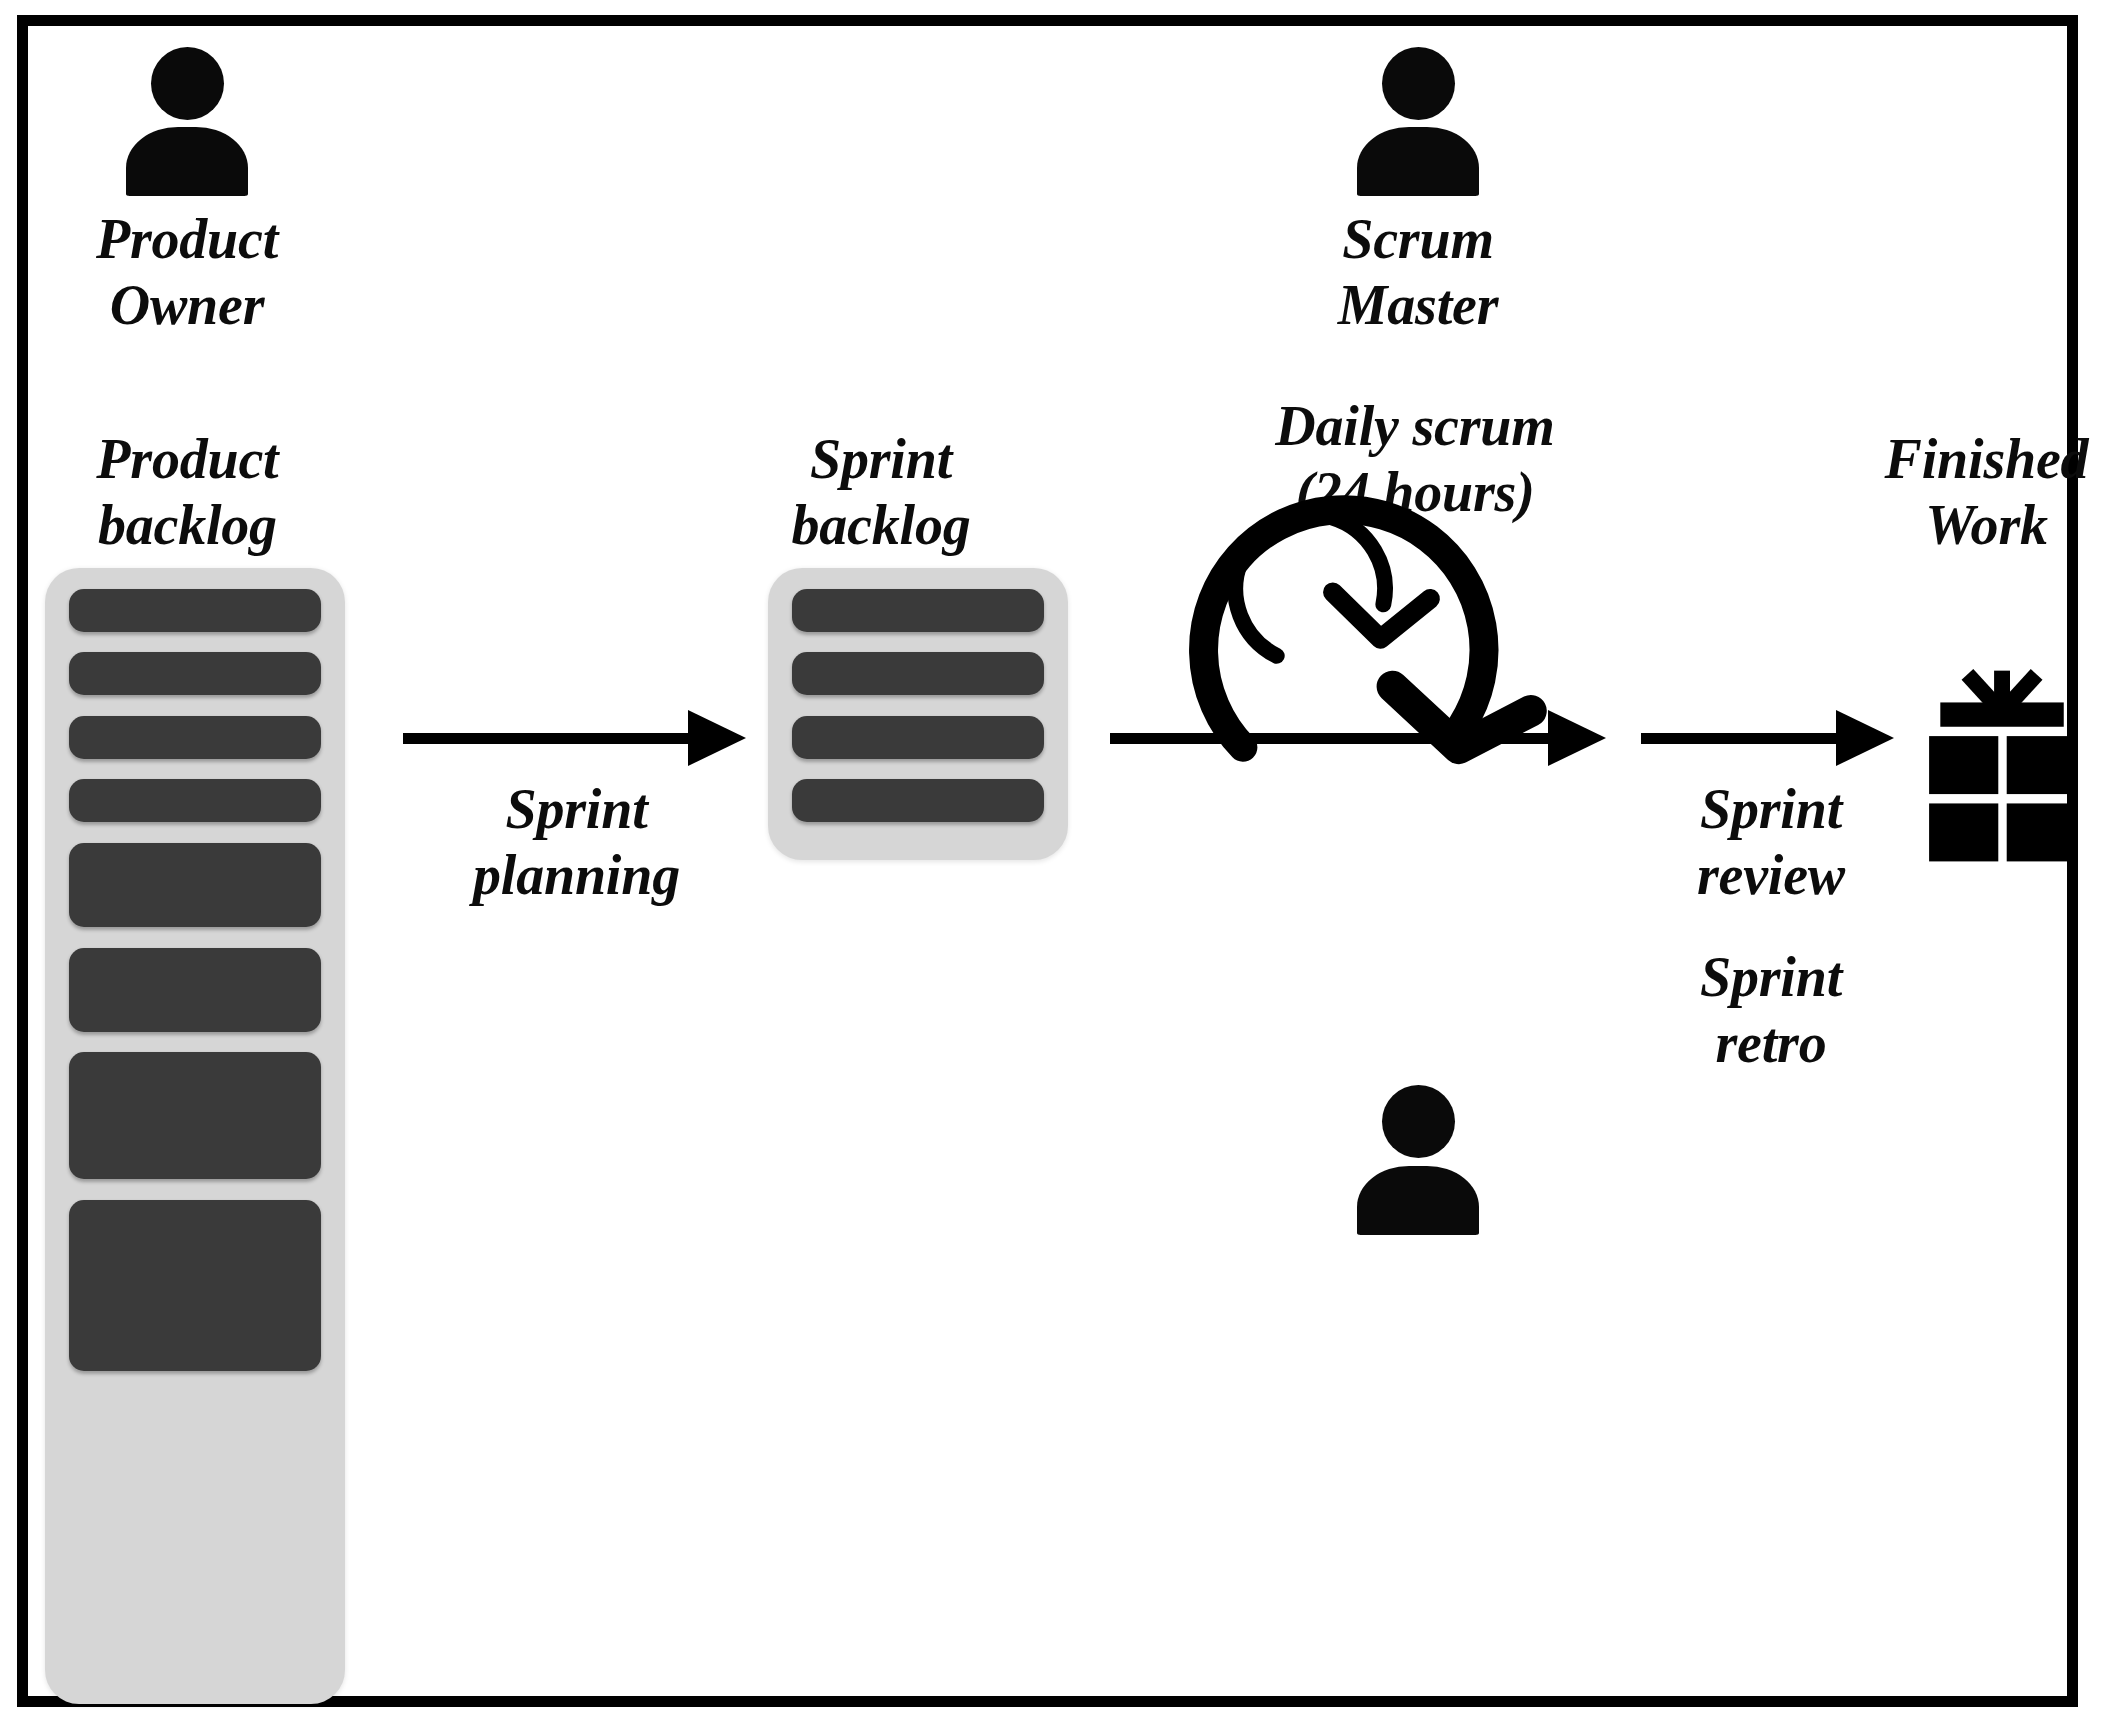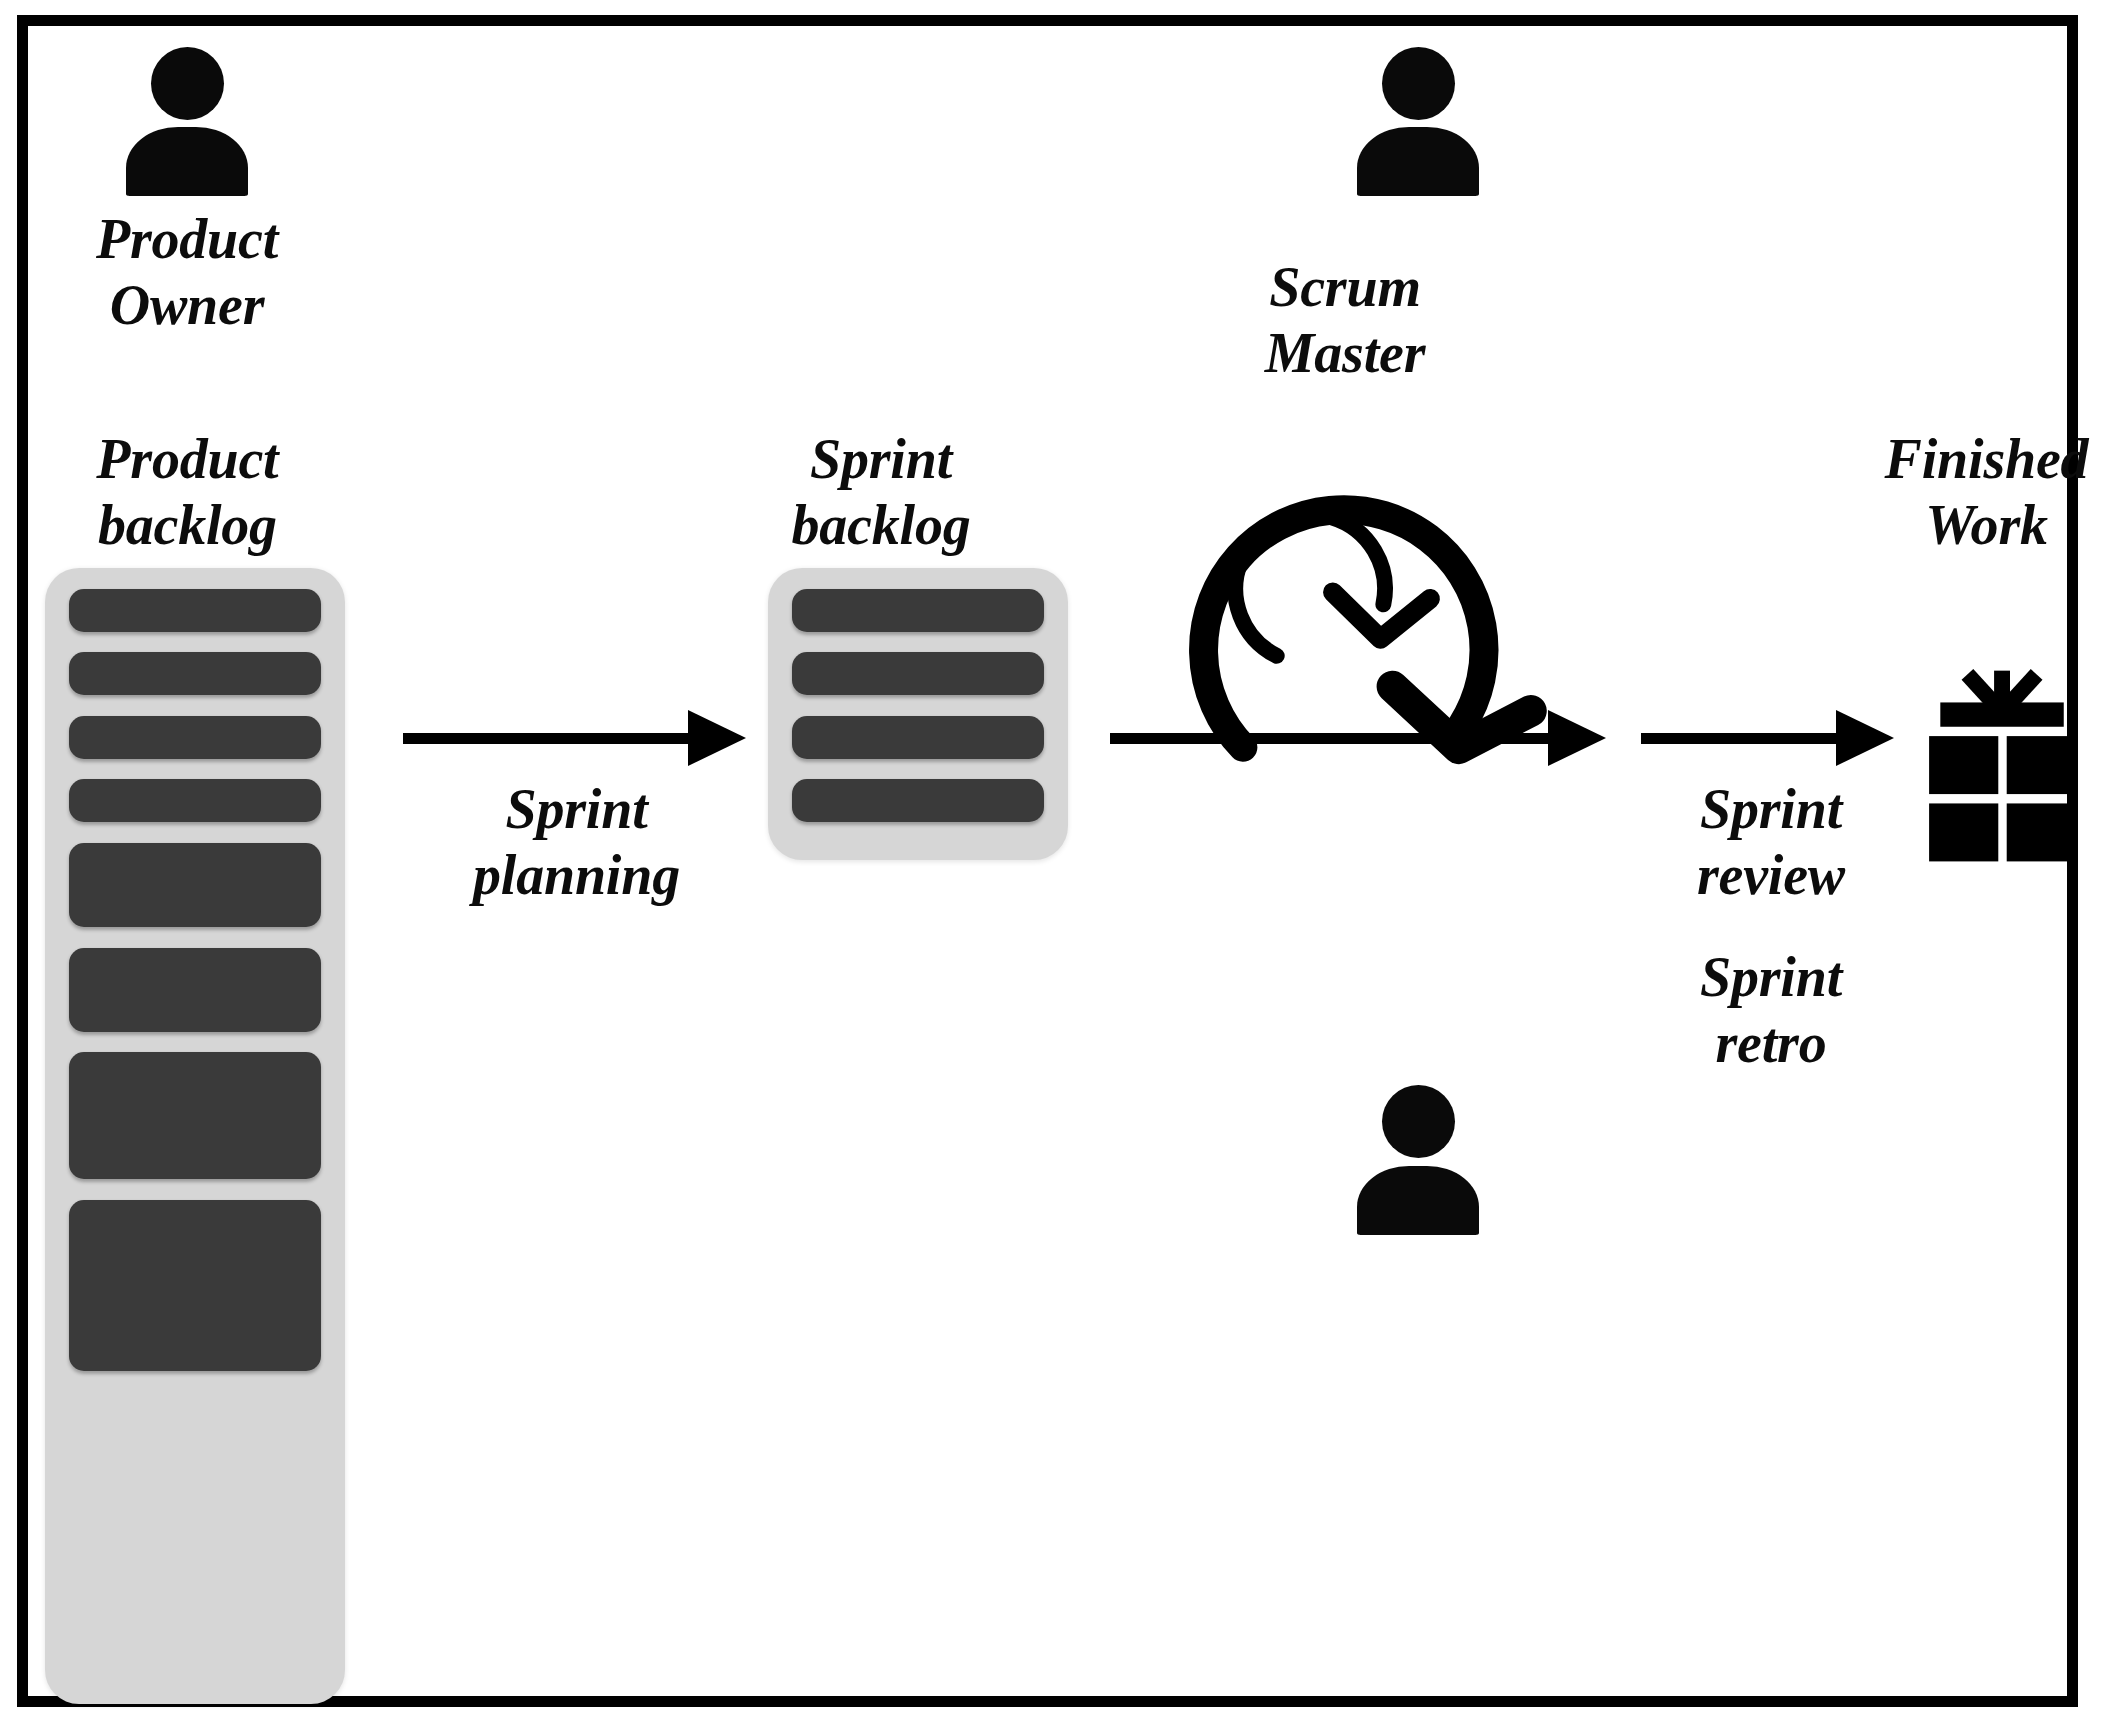--- a/index.html
+++ b/index.html
@@ -111,21 +111,21 @@
       <div class="head"></div>
       <div class="body"></div>
     </div>
     <div class="lbl lbl-56" style="left:37px; top:180px; width:244px;">Product
 Owner</div>
 
     <div class="person" style="left:1329px; top:20.6px;">
       <div class="head"></div>
       <div class="body"></div>
     </div>
-    <div class="lbl lbl-56" style="left:1195px; top:180px; width:244px;margin-top:48px;">Scrum
+    <div class="lbl lbl-56" style="left:1268px; top:180px; width:244px;">Scrum
 Master</div>
 
     <div class="lbl lbl-56" style="left:23.4px; top:400px; width:272px;">Product
 backlog</div>
 
     <div class="backlog" id="product-backlog" style="left:17px; top:542px; width:300px; height:1136px; padding:20.6px 24px; gap:20.6px;">
         <div class="bar" style="height: 43px;"></div>
         <div class="bar" style="height: 43px;"></div>
         <div class="bar" style="height: 43px;"></div>
         <div class="bar" style="height: 43px;"></div>
@@ -145,20 +145,22 @@
     <div class="lbl lbl-56" style="left:717px; top:400px; width:272px;">Sprint
 backlog</div>
 
     <div class="backlog" id="sprint-backlog" style="left:740px; top:542px; width:300px; height:292px; padding:20.6px 24px; gap:20.6px;">
         <div class="bar" style="height: 43px;"></div>
         <div class="bar" style="height: 43px;"></div>
         <div class="bar" style="height: 43px;"></div>
         <div class="bar" style="height: 43px;"></div>
       </div>
 
+    <div class="lbl lbl-56" style="left:1190px; top:367px; width:394px;">Daily scrum
+(24 hours)</div>
 
     <div style="position:absolute; left:1138px; top:440px;">
       <svg width="272" height="201" viewBox="0 0 290 215">
         <path d="M 118 203
                  A 80 80 0 1 1 232 148" fill="none" stroke="#000" stroke-width="17" stroke-linecap="round"></path>
         <path d="M 178 135 L 229 185 L 282 142" fill="none" stroke="#000" stroke-width="21" stroke-linecap="round" stroke-linejoin="round"></path>
       </svg>
     </div>
 
     <div style="position:absolute; left:1166px; top:539px;">

